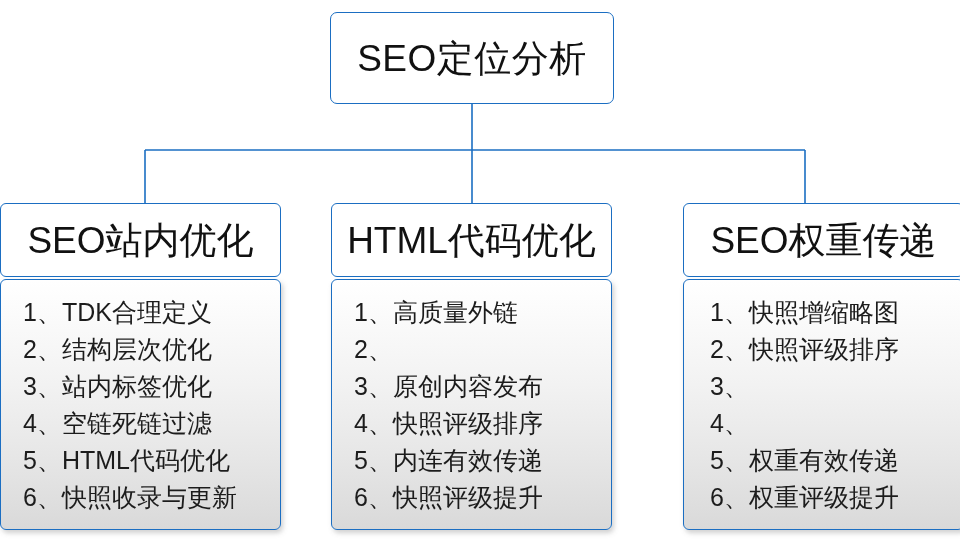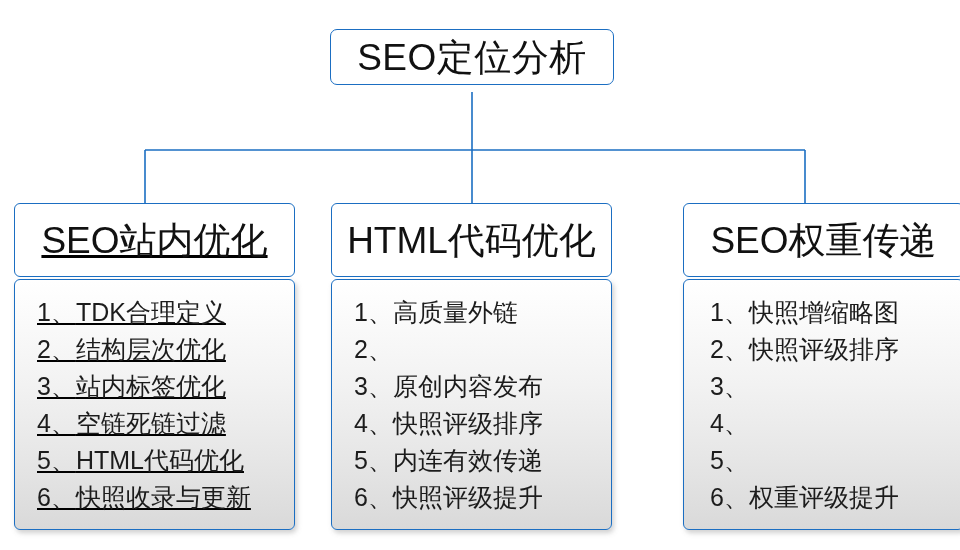--- a/index.html
+++ b/index.html
@@ -27,23 +27,23 @@
     top: 0;
     width: 960px;
     height: 550px;
     pointer-events: none;
   }
 
   
   .root-box {
     position: absolute;
     left: 330px;
-    top: 29px;
+    top: 12px;
     width: 284px;
-    height: 56px;
+    height: 92px;
     box-sizing: border-box;
     border: 1.4px solid #1b6ec2;
     border-radius: 7px;
     background: #ffffff;
     display: flex;
     align-items: center;
     justify-content: center;
   }
   .root-title {
     font-size: 37px;
@@ -52,21 +52,21 @@
     line-height: 1;
     white-space: nowrap;
   }
 
   
   .column {
     position: absolute;
     top: 203px;
     width: 281px;
   }
-  .col-1 { left: 14px; text-decoration: underline; }
+  .col-1 { left: 0; }
   .col-2 { left: 331px; }
   .col-3 { left: 683px; }
 
   .col-header {
     box-sizing: border-box;
     width: 100%;
     height: 74px;
     border: 1.4px solid #1b6ec2;
     border-radius: 6px;
     background: #ffffff;
@@ -224,20 +224,21 @@
           <span class="item-label">快照评级排序</span>
         </li>
         <li class="item">
           <span class="item-index">3、</span>
         </li>
         <li class="item">
           <span class="item-index">4、</span>
         </li>
         <li class="item">
           <span class="item-index">5、</span>
+          <span class="item-label">权重有效传递</span>
         </li>
         <li class="item">
           <span class="item-index">6、</span>
           <span class="item-label">权重评级提升</span>
         </li>
       </ul>
     </div>
   </div>
 
 </div>

